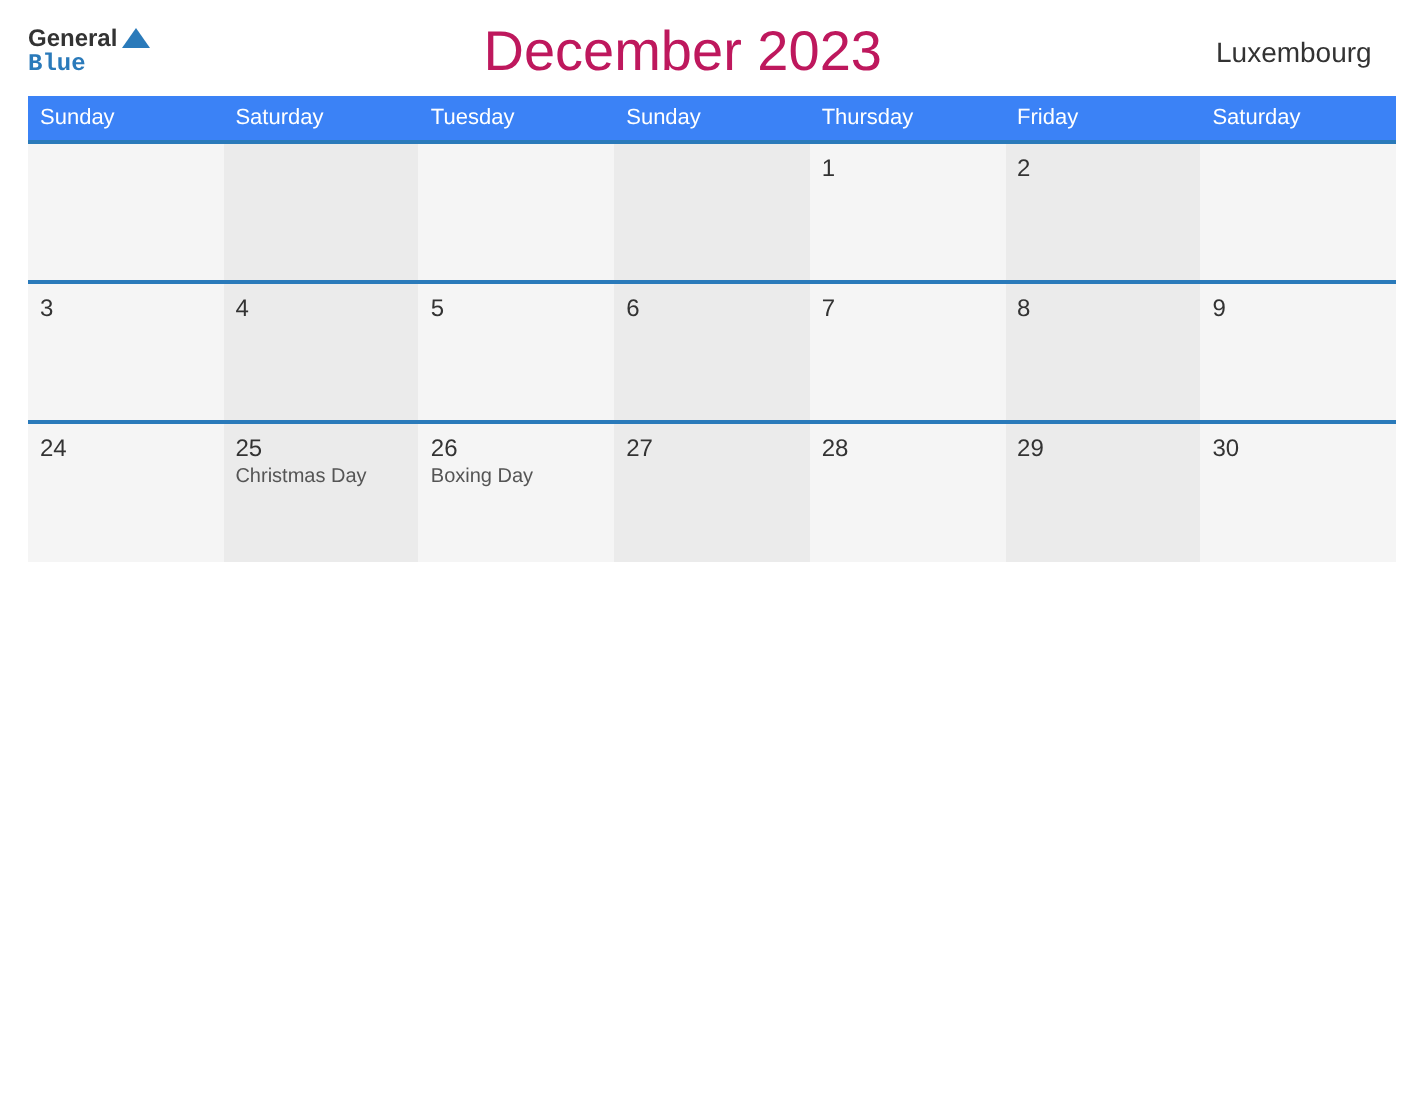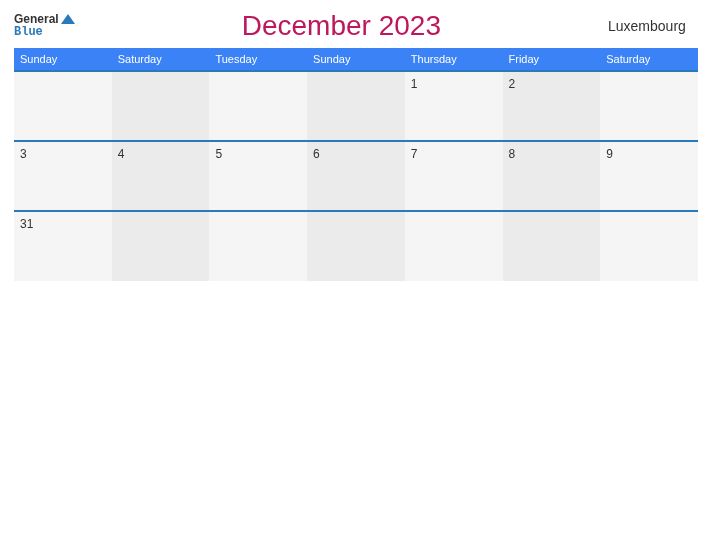--- a/index.html
+++ b/index.html
@@ -164,26 +164,40 @@
           <td>
             <span class="day-num">7</span>
           </td>
           <td>
             <span class="day-num">8</span>
           </td>
           <td>
             <span class="day-num">9</span>
           </td>
         </tr>
-        <tr class="last-row">
-          <td>
-            <span class="day-num">31</span>
-          </td>
-          <td></td>
-          <td></td>
-          <td></td>
-          <td></td>
-          <td></td>
-          <td></td>
+        <tr>
+          <td>
+            <span class="day-num">24</span>
+          </td>
+          <td>
+            <span class="day-num">25</span>
+            <span class="holiday">Christmas Day</span>
+          </td>
+          <td>
+            <span class="day-num">26</span>
+            <span class="holiday">Boxing Day</span>
+          </td>
+          <td>
+            <span class="day-num">27</span>
+          </td>
+          <td>
+            <span class="day-num">28</span>
+          </td>
+          <td>
+            <span class="day-num">29</span>
+          </td>
+          <td>
+            <span class="day-num">30</span>
+          </td>
         </tr>
       </tbody>
   </table>
 </div>
 
 </body></html>

